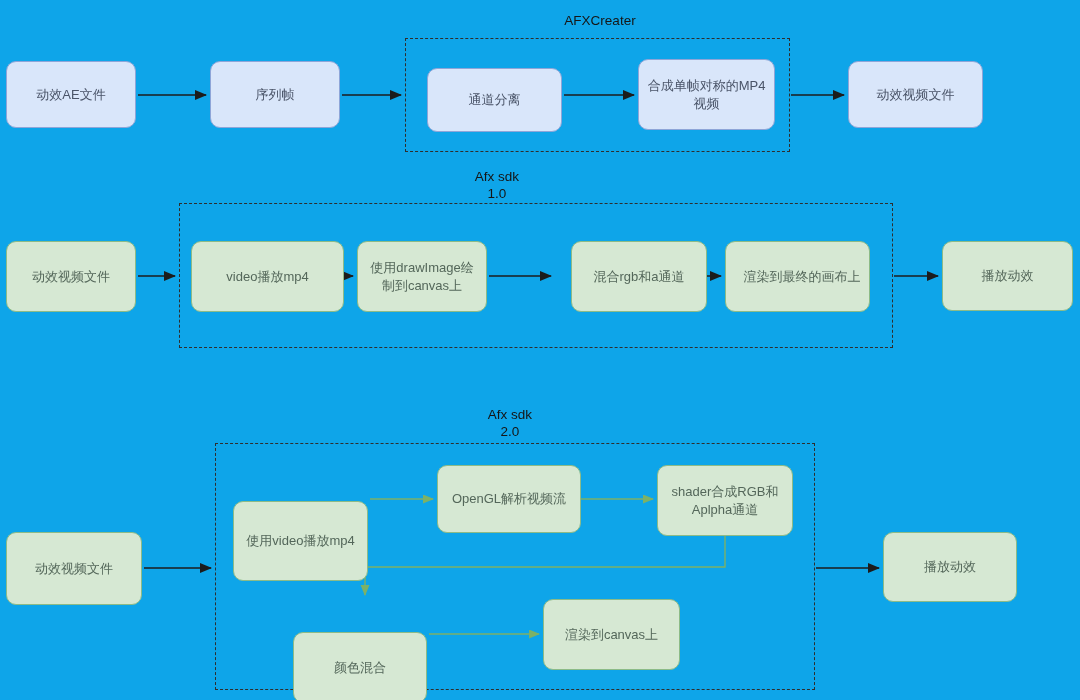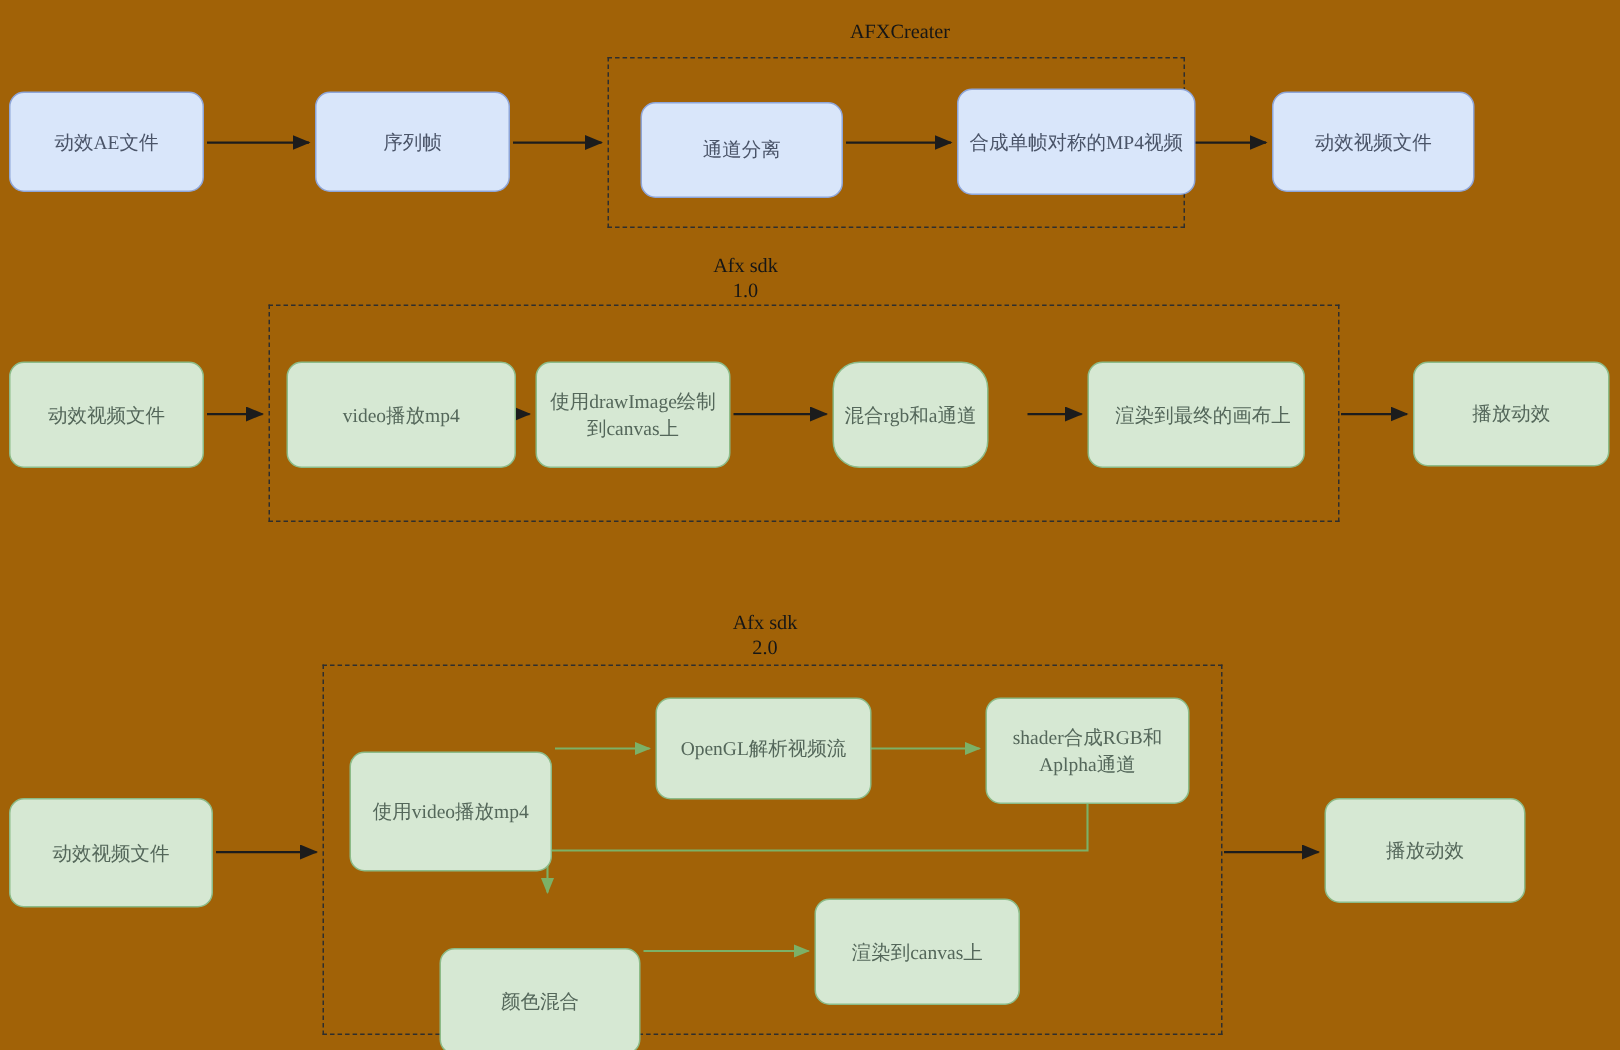--- a/index.html
+++ b/index.html
@@ -1,18 +1,18 @@
 <!DOCTYPE html>
 <html style="--blue_fill: #d9e6fa; --blue_stroke: #8ea5d8; --blue_text: #4a5468; --green_fill: #d6e8d3; --green_stroke: #8cbb87; --green_text: #54675a; --arrow_black: #1c1c1c; --arrow_green: #7cb167; --group_border: #2e2e2e; --title_text: #161616;"><head>
 <meta charset="utf-8">
 <style>
   html,body{margin:0;padding:0;background:#ffffff;}
   #canvas{
-    position:relative;width:1080px;height:700px;background:#a16207;
-    font-family:Liberation Serif, serif;overflow:hidden;
+    position:relative;width:1080px;height:700px;background:#0ea5e9;
+    font-family:Liberation Sans, sans-serif;overflow:hidden;
   }
   .node{
     position:absolute;display:flex;align-items:center;justify-content:center;
     text-align:center;border-radius:10px;font-size:13px;line-height:1.35;
     padding:3px 7px;box-sizing:border-box;
   }
   .blue{background:var(--blue_fill);border:1.5px solid var(--blue_stroke);color:var(--blue_text);}
   .green{background:var(--green_fill);border:1.5px solid var(--green_stroke);color:var(--green_text);}
   .group{position:absolute;border:1.3px dashed var(--group_border);box-sizing:border-box;}
   .gtitle{
@@ -78,37 +78,37 @@
 
   <div class="node blue" style="left:6px;top:61px;width:130px;height:67px;text-align:right;">
     <span>动效AE文件</span>
   </div>
   <div class="node blue" style="left:210px;top:61px;width:130px;height:67px;text-align:right;">
     <span>序列帧</span>
   </div>
   <div class="node blue" style="left:427px;top:68px;width:135px;height:64px;">
     <span>通道分离</span>
   </div>
-  <div class="node blue" style="left:638px;top:59px;width:159px;height:71px;">
+  <div class="node blue" style="left:638px;top:59px;width:137px;height:71px;">
     <span>合成单帧对称的MP4视频</span>
   </div>
   <div class="node blue" style="left:848px;top:61px;width:135px;height:67px;">
     <span>动效视频文件</span>
   </div>
 
   <div class="node green" style="left:6px;top:241px;width:130px;height:71px;">
     <span>动效视频文件</span>
   </div>
   <div class="node green" style="left:191px;top:241px;width:153px;height:71px;">
     <span>video播放mp4</span>
   </div>
   <div class="node green" style="left:357px;top:241px;width:130px;height:71px;">
     <span>使用drawImage绘制到canvas上</span>
   </div>
-  <div class="node green" style="left:555px;top:241px;width:104px;height:71px;border-radius:18px;">
+  <div class="node green" style="left:571px;top:241px;width:136px;height:71px;">
     <span>混合rgb和a通道</span>
   </div>
   <div class="node green" style="left:725px;top:241px;width:145px;height:71px;padding-left:16px;">
     <span>渲染到最终的画布上</span>
   </div>
   <div class="node green" style="left:942px;top:241px;width:131px;height:70px;">
     <span>播放动效</span>
   </div>
 
   <div class="node green" style="left:6px;top:532px;width:136px;height:73px;">

